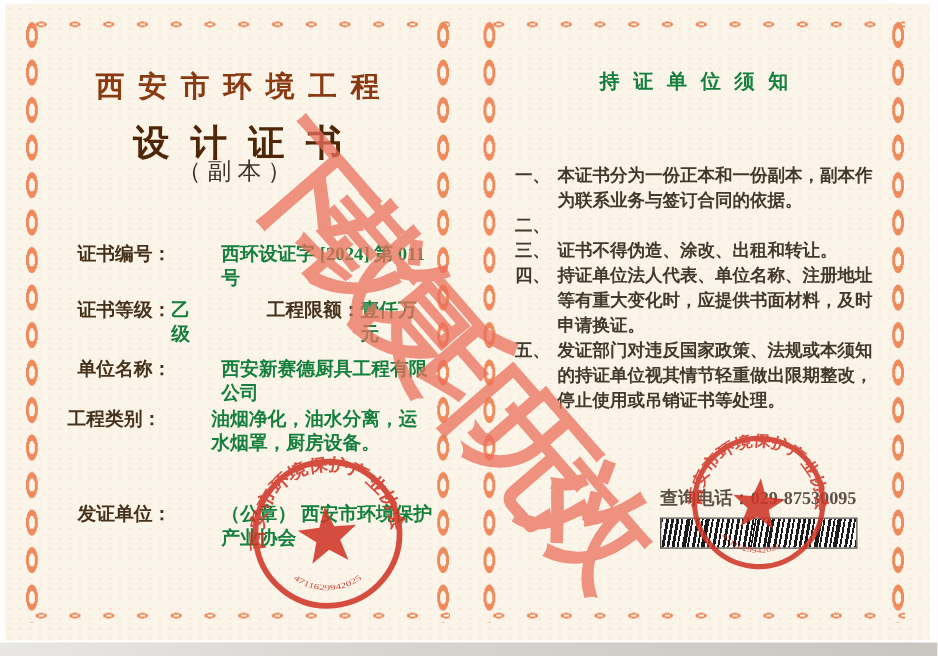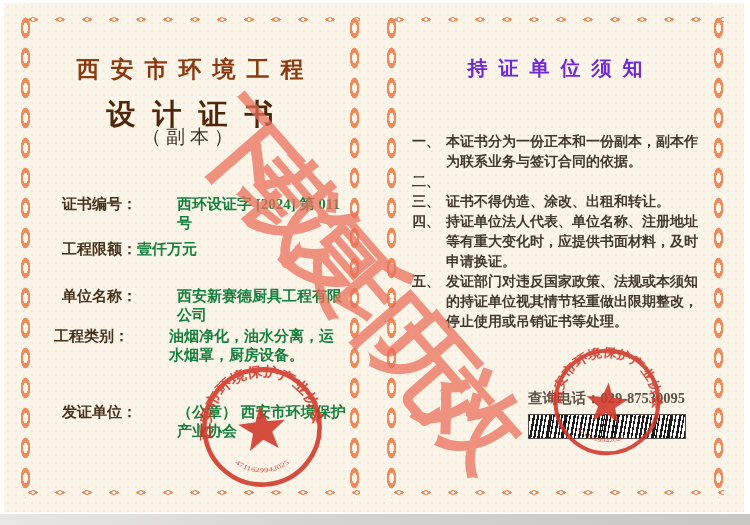--- a/index.html
+++ b/index.html
@@ -42,21 +42,21 @@
     left:20px;top:124px;width:340px;text-align:center;
     font-size:19px;letter-spacing:5px;color:#3c332a;z-index:10;
   }
   .field-row{display:flex;z-index:10;font-size:15px;line-height:19px;color:#3d2c17;gap:40px;}
   .field-row .lab{font-weight:bold;white-space:nowrap;color:#46321b;}
   .field-row .val{font-weight:600;color:#15803d;}
   .row-grade .pair{display:flex;margin-right:16px;}
   
   .r-title{
     left:386px;top:55px;width:338px;text-align:center;
-    font-size:20px;font-weight:bold;letter-spacing:11px;color:#6d28d9;
+    font-size:16px;font-weight:bold;letter-spacing:11px;color:#15803d;
     text-indent:11px;z-index:10;
   }
   .notices{left:412px;top:132px;width:298px;z-index:10;}
   .notice-item{display:flex;font-size:14px;line-height:20px;color:#43382c;font-weight:600;}
   .notice-item .n-num{width:34px;flex:0 0 34px;}
   .notice-item .n-text{flex:1;}
   .phone-row{left:528px;top:389px;z-index:10;font-size:14.5px;font-weight:bold;color:#5d5044;white-space:nowrap;}
   .barcode-box{
     left:528px;top:414px;width:158px;height:25px;z-index:10;
     background:#fefefe;border:1px solid #55504a;box-sizing:border-box;
@@ -101,20 +101,24 @@
   <div class="abs title1">西安市环境工程</div>
   <div class="abs title2">设计证书</div>
   <div class="abs copy-label">（副本）</div>
 
   <div class="abs field-row" style="left:62px;top:195px;width:290px;">
     <span class="lab">证书编号：</span>
     <span class="val">西环设证字 [2024] 第 011 号</span>
   </div>
 
   <div class="abs field-row row-grade" style="left:62px;top:240px;width:290px;">
+    <span class="pair">
+      <span class="lab">证书等级：</span>
+      <span class="val">乙级</span>
+    </span>
     <span class="pair">
       <span class="lab">工程限额：</span>
       <span class="val">壹仟万元</span>
     </span>
   </div>
 
   <div class="abs field-row" style="left:62px;top:287px;width:290px;">
     <span class="lab">单位名称：</span>
     <span class="val">西安新赛德厨具工程有限公司</span>
   </div>

